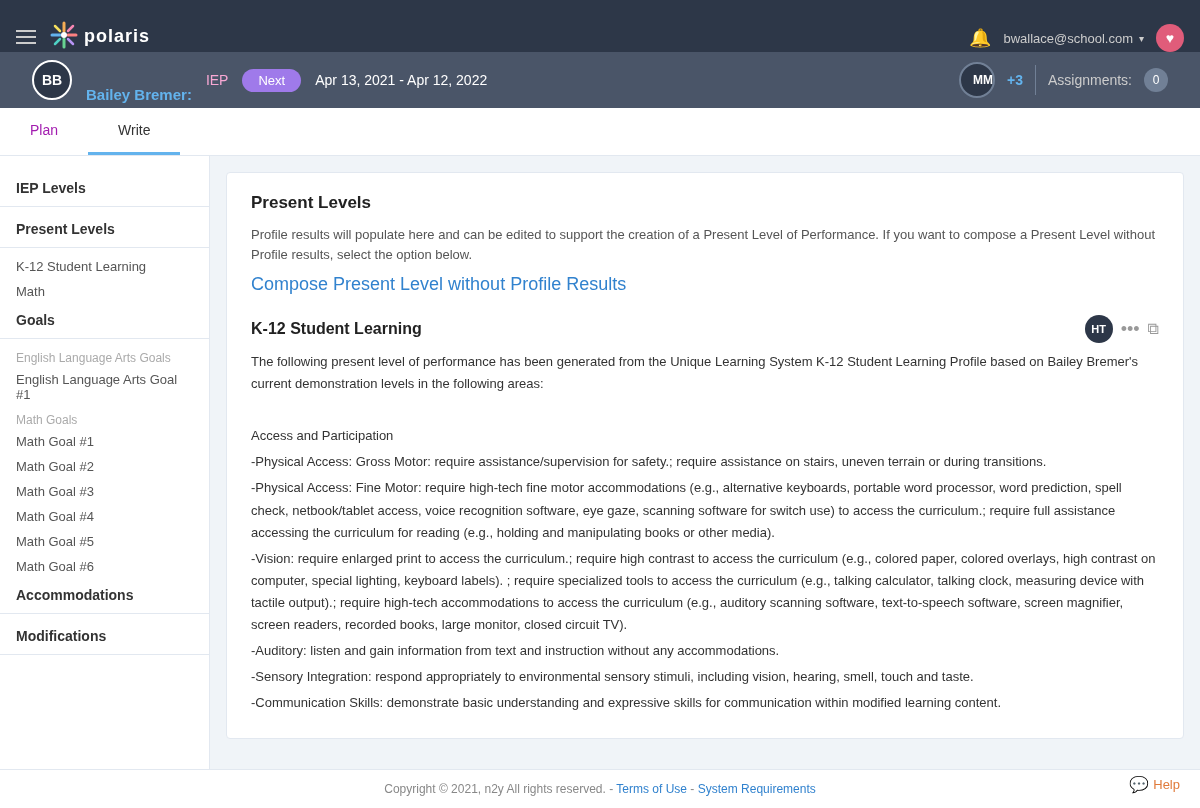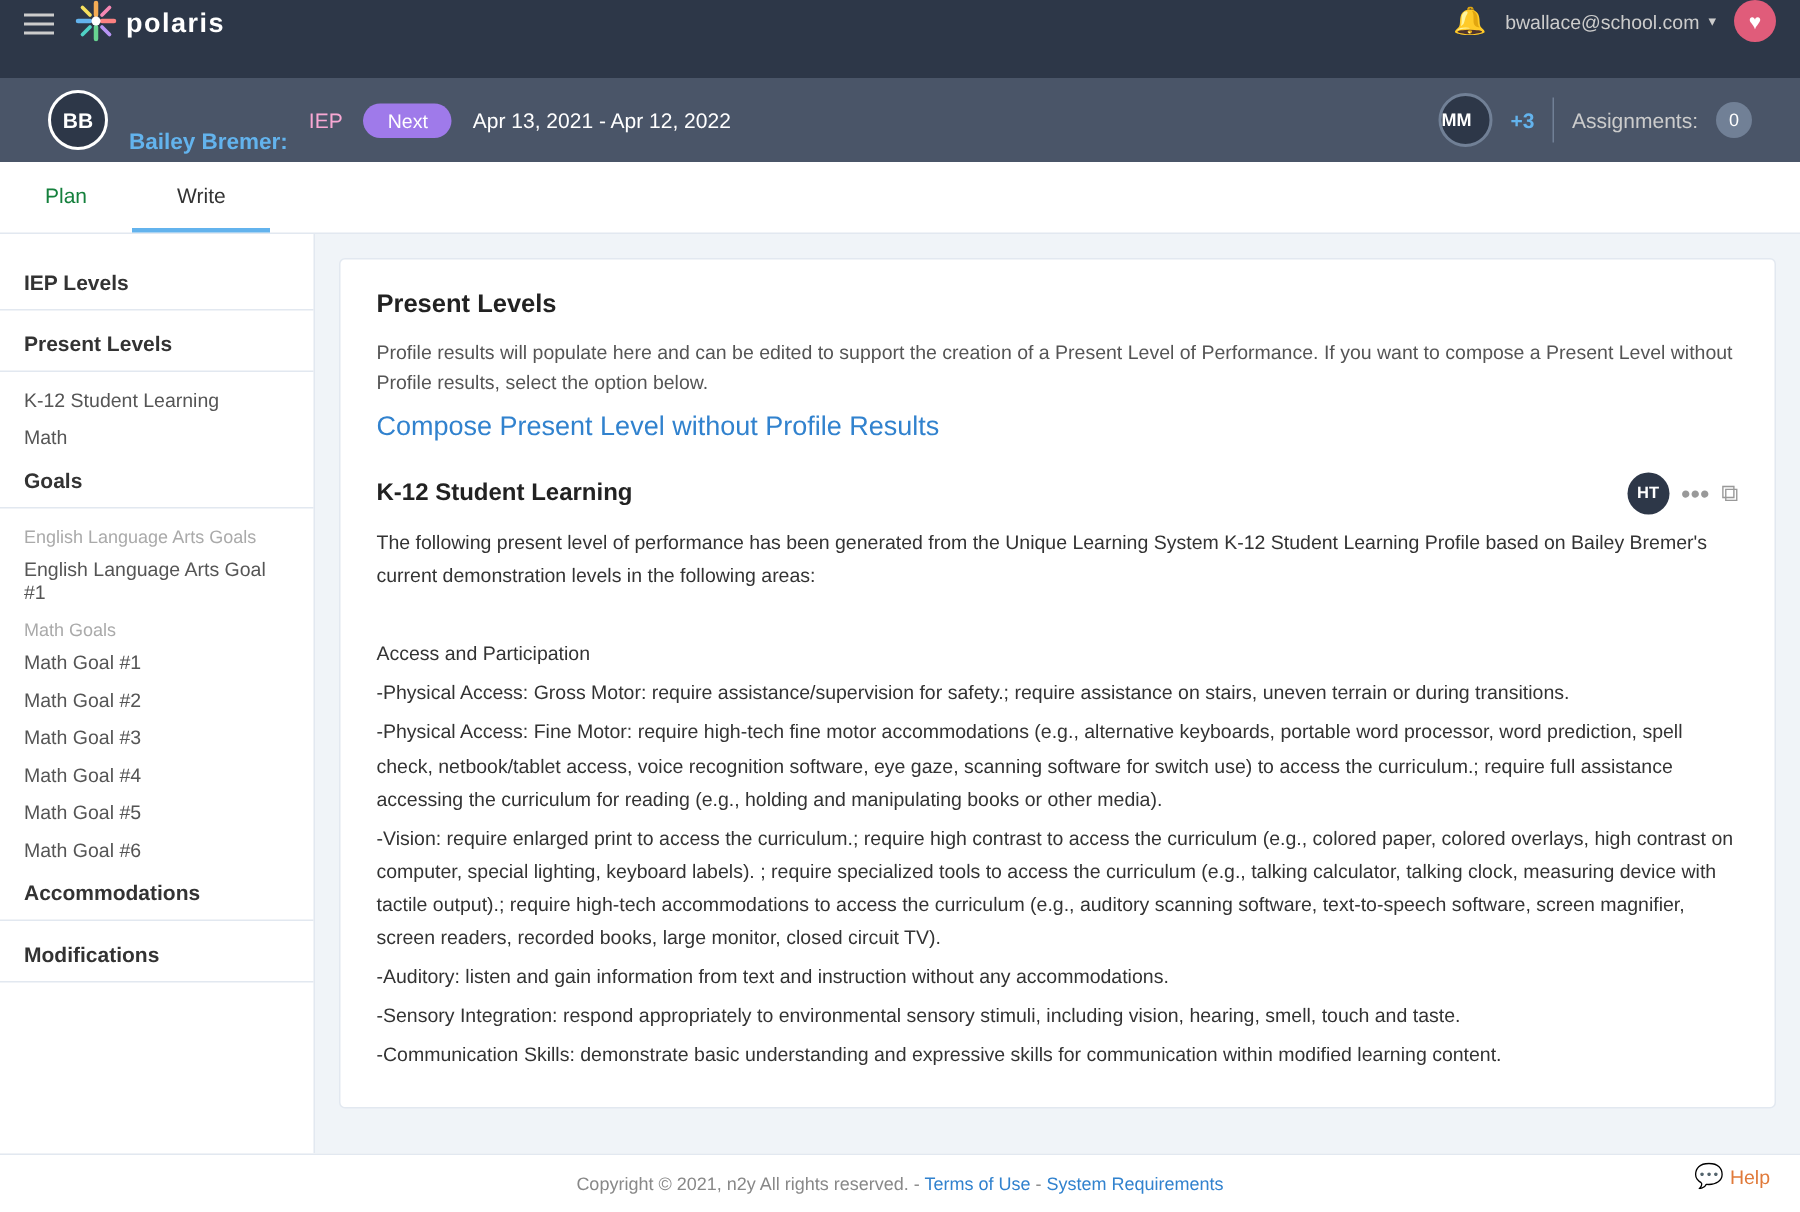--- a/index.html
+++ b/index.html
@@ -3,21 +3,21 @@
   <meta charset="utf-8">
   <style>
     * { box-sizing: border-box; margin: 0; padding: 0; }
     body { font-family: Arial, sans-serif; font-size: 14px; color: #333; background: #f5f5f5; min-height: 808px; display: flex; flex-direction: column; }
 
     
     .top-nav {
       background: #2d3748;
       height: 52px;
       display: flex;
-      align-items: flex-start;
+      align-items: flex-end;
       padding: 0 16px;
       justify-content: space-between;
       gap: 37px;
     }
     .top-nav-left { display: flex; align-items: center; gap: 14px; }
     .hamburger { display: flex; flex-direction: column; gap: 4px; cursor: pointer; }
     .hamburger span { width: 20px; height: 2px; background: #ccc; display: block; }
     .logo { display: flex; align-items: center; gap: 6px; }
     .logo-text { color: white; font-size: 18px; font-weight: bold; letter-spacing: 1px; }
     .top-nav-right { display: flex; align-items: center; gap: 12px; }
@@ -55,21 +55,21 @@
       font-size: 13px;
       cursor: pointer;
     }
     .date-range { color: white; font-size: 14px; }
     .sub-header-right { margin-left: auto; display: flex; align-items: center; gap: 12px; }
     .mm-avatar {
       width: 36px; height: 36px;
       border-radius: 50%;
       background: #2d3748;
       border: 2px solid #718096;
-      display: flex; align-items: center; justify-content: flex-start;
+      display: flex; align-items: center; justify-content: flex-end;
       color: white; font-size: 12px; font-weight: bold;
     }
     .plus-count { color: #63b3ed; font-size: 14px; font-weight: bold; }
     .divider-v { width: 1px; height: 30px; background: #718096; }
     .assignments-label { color: #ccc; font-size: 14px; }
     .assignments-badge {
       background: #718096;
       color: white;
       border-radius: 50%;
       width: 24px; height: 24px;
@@ -80,21 +80,21 @@
     
     .tabs {
       background: white;
       display: flex;
       border-bottom: 1px solid #e2e8f0;
     }
     .tab {
       padding: 14px 30px;
       font-size: 14px;
       cursor: pointer;
-      color: #15803d;
+      color: #a21caf;
       border-bottom: 3px solid transparent;
     }
     .tab.active {
       color: #333;
       border-bottom: 3px solid #63b3ed;
     }
 
     
     .main-content {
       display: flex;

